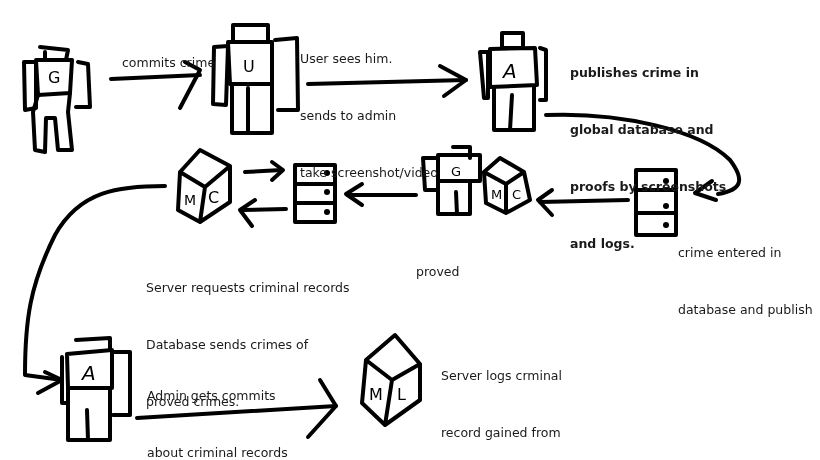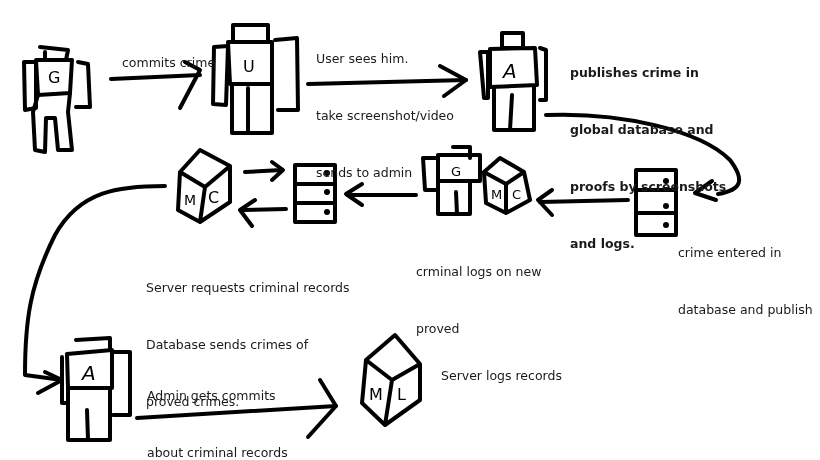--- a/index.html
+++ b/index.html
@@ -140,52 +140,52 @@
     <path class="stroke" d="M366 360 L395 335 L420 364 L420 400 L385 425 L362 403 Z M366 360 L392 380 L420 364 M392 380 L385 425"></path>
     <text class="glyph" x="369" y="400" font-size="16">M</text>
     <text class="glyph" x="397" y="400" font-size="16">L</text>
   </g>
 </svg>
 
 <div class="label" style="left:91px; top:15px;margin-left:31px;">
   <span>commits crime</span>
 </div>
 
-<div class="label" style="left:316px; top:11px;">
+<div class="label" style="left:300px; top:11px;">
   <span>User sees him.</span>
+  <span>sends to admin</span>
   <span>take screenshot/video</span>
-  <span>sends to admin</span>
 </div>
 
 <div class="label" style="left:570px; top:25px;font-weight:bold;">
   <span>publishes crime in</span>
   <span>global database and</span>
   <span>proofs by screenshots</span>
   <span>and logs.</span>
 </div>
 
 <div class="label" style="left:678px; top:205px;">
   <span>crime entered in</span>
   <span>database and publish</span>
 </div>
 
 <div class="label" style="left:416px; top:224px;">
-  <span>crminal logs on new</span>
   <span>proved</span>
 </div>
 
 <div class="label" style="left:146px; top:240px;">
   <span>Server requests criminal records</span>
   <span>Database sends crimes of</span>
   <span>proved crimes.</span>
 </div>
 
 <div class="label" style="left:147px; top:348px;">
   <span>Admin gets commits</span>
   <span>about criminal records</span>
   
 </div>
 
 <div class="label" style="left:441px; top:328px;">
-  <span>Server logs records</span>
+  <span>Server logs crminal</span>
+  <span>record gained from</span>
   
   
 </div>
 
 </body></html>

